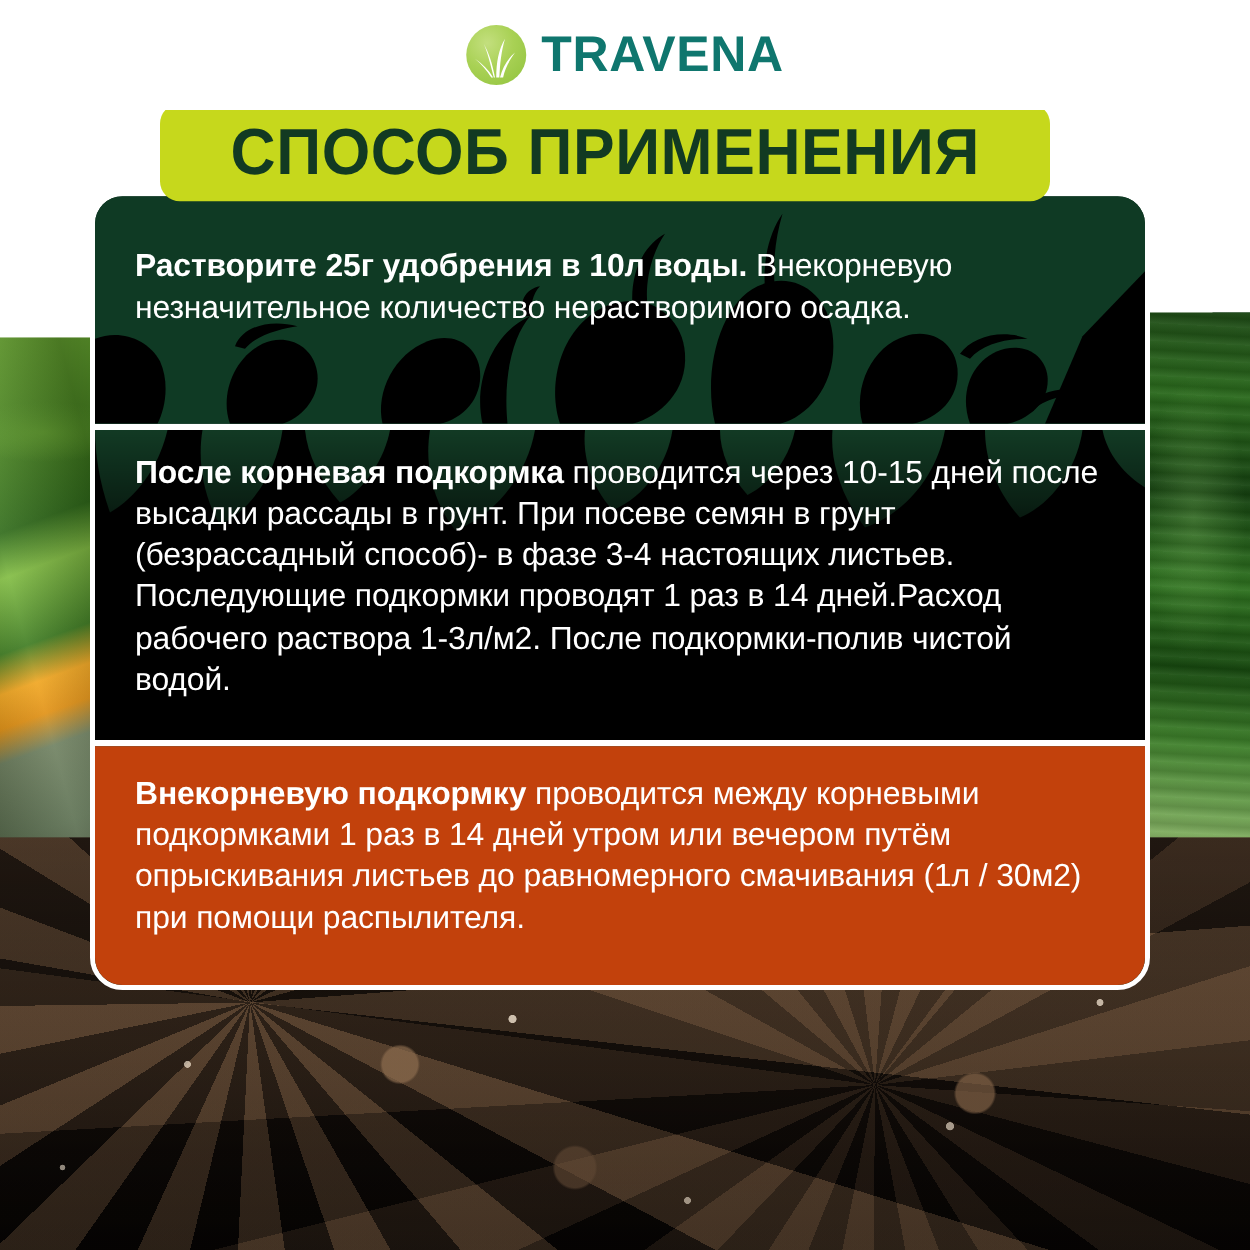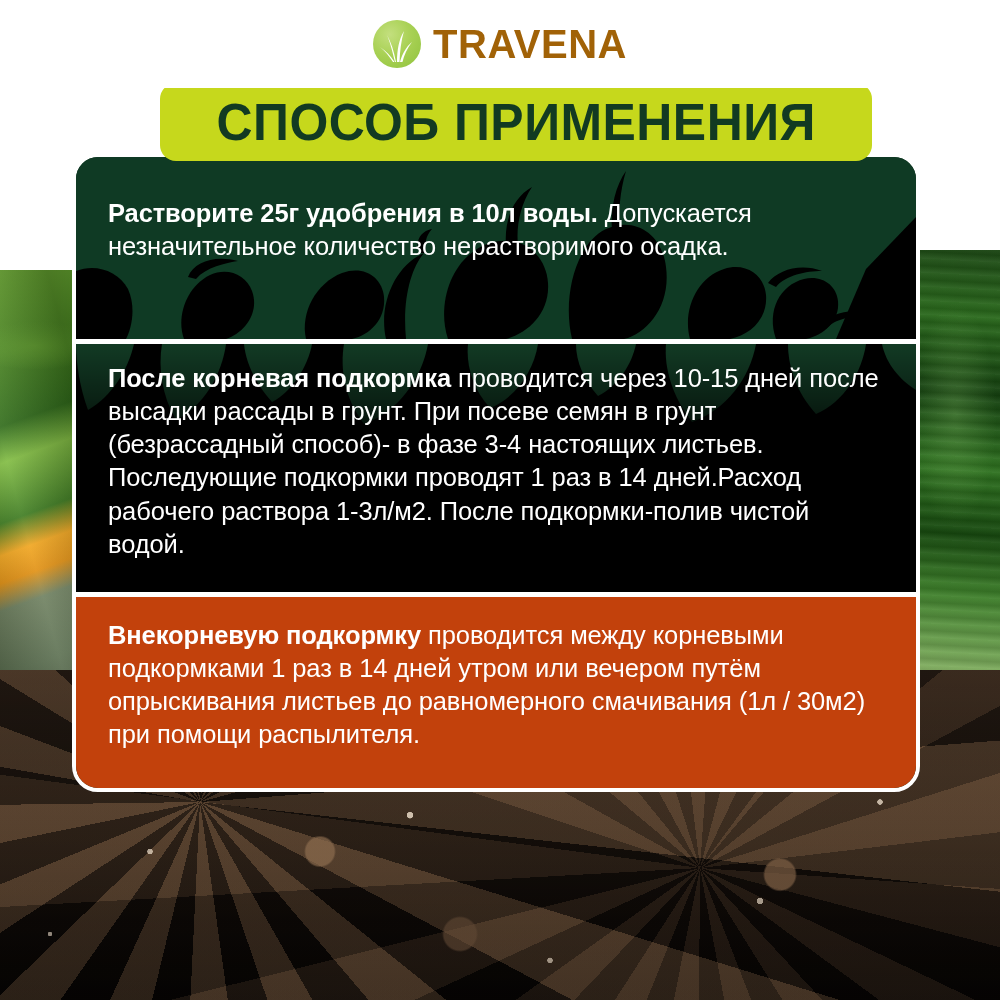--- a/index.html
+++ b/index.html
@@ -89,26 +89,26 @@
   }
   .brand { display: flex; align-items: center; gap: 12px; }
   .brand-mark {
     width: 48px; height: 48px; border-radius: 50%;
     background: radial-gradient(circle at 35% 30%, #c3df7e 0%, #a9d155 45%, #8fc23c 100%);
     position: relative; overflow: hidden; flex: 0 0 auto;
   }
   .brand-mark svg { position: absolute; left: 0; top: 0; }
   .brand-name {
     font-size: 40px; font-weight: bold; letter-spacing: 0.5px;
-    color: #a16207; line-height: 1;
+    color: #0f766e; line-height: 1;
   }
 
   
   .title-banner {
-    position: absolute; left: 160px; top: 83px; width: 712px; height: 78px;
+    position: absolute; left: 128px; top: 83px; width: 712px; height: 78px;
     background: #c6d81c; border-radius: 16px;
     display: flex; align-items: center; justify-content: center;
     z-index: 5;
   }
   .title-text {
     font-size: 52px; font-weight: bold; color: #123a22;
     letter-spacing: 0.5px; white-space: nowrap;
     transform: scaleX(0.96); transform-origin: center;
   }
 
@@ -197,21 +197,21 @@
           <path d="M536 74 C534 50 540 28 550 14 C544 34 542 56 544 74 Z" fill="#000"></path>
           <path d="M614 182 C606 152 622 120 648 112 C670 105 688 118 690 138 C692 162 674 178 654 182 Z" fill="#000"></path>
           <path d="M700 182 C690 154 704 128 728 122 C746 118 760 128 762 144 C764 164 748 178 730 182 Z" fill="#000"></path>
           <path d="M692 126 C702 112 726 106 746 114 C730 114 710 118 700 130 Z" fill="#000"></path>
           <path d="M760 182 L790 112 L840 60 L840 182 Z" fill="#000"></path>
           <path d="M744 168 C754 156 778 150 796 158 C778 158 758 162 750 172 Z" fill="#000"></path>
         </svg>
       </div>
       <div class="block-pad">
         <div class="para">
-          <b class="lead">Растворите 25г удобрения в 10л воды.</b><span> Допускается незначительное количество нерастворимого осадка.</span>
+          <b class="lead">Растворите 25г удобрения в 10л воды.</b><span> Внекорневую незначительное количество нерастворимого осадка.</span>
         </div>
       </div>
     </div>
 
     <div class="sep"></div>
 
     <div class="block block-2">
       <div class="leafwrap">
         <svg width="840" height="130" viewBox="0 0 840 130" style="position:absolute;left:0;top:0;" aria-hidden="true">
           <path d="M0 0 L58 0 C52 26 36 52 12 66 C4 44 0 20 0 0 Z" fill="#123a24"></path>

